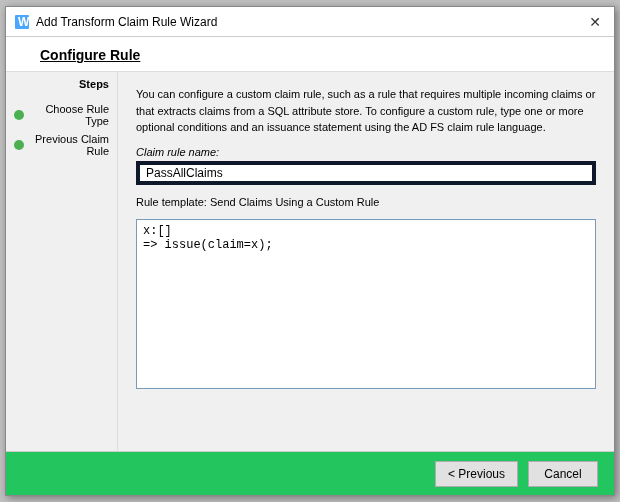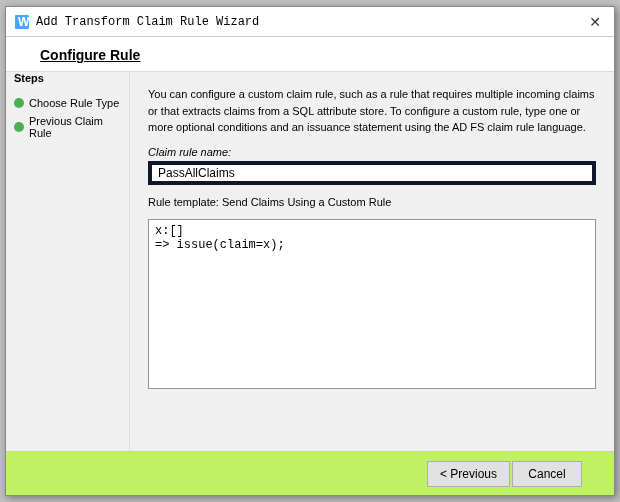--- a/index.html
+++ b/index.html
@@ -48,21 +48,20 @@
 
     .title-icon {
       width: 16px;
       height: 16px;
     }
 
     .title-text {
       font-size: 12px;
       font-weight: normal;
       color: #000;
-      font-family: Liberation Mono, monospace;
     }
 
     .close-btn {
       width: 22px;
       height: 22px;
       background: none;
       border: 1px solid transparent;
       cursor: pointer;
       display: flex;
       align-items: center;
@@ -84,24 +83,25 @@
       color: #000;
     }
 
     .content-area {
       display: flex;
       flex: 1;
       overflow: hidden;
     }
 
     .sidebar {
-      width: 124px;
+      width: 112px;
       background: #f0f0f0;
-      padding: 0 8px;
+      padding: 6px 8px;
       border-right: 1px solid #ddd;
+      text-align: right;
     }
 
     .sidebar-heading {
       font-size: 11px;
       font-weight: 700;
       color: #000;
       margin-bottom: 10px;
     }
 
     .sidebar-item {
@@ -172,27 +172,27 @@
       padding: 4px 6px;
       font-size: 12px;
       font-family: 'Courier New', monospace;
       color: #000;
       resize: none;
       outline: none;
     }
 
     .footer {
       height: 44px;
-      background: #bef264;
+      background: #22c55e;
       border-top: 1px solid #ccc;
       display: flex;
       align-items: center;
       justify-content: flex-end;
-      padding: 0 32px;
-      gap: 2px;
+      padding: 0 16px;
+      gap: 10px;
     }
 
     .btn {
       height: 26px;
       min-width: 70px;
       padding: 0 12px;
       font-size: 12px;
       cursor: pointer;
       border: 1px solid #adadad;
       background: #e1e1e1;

